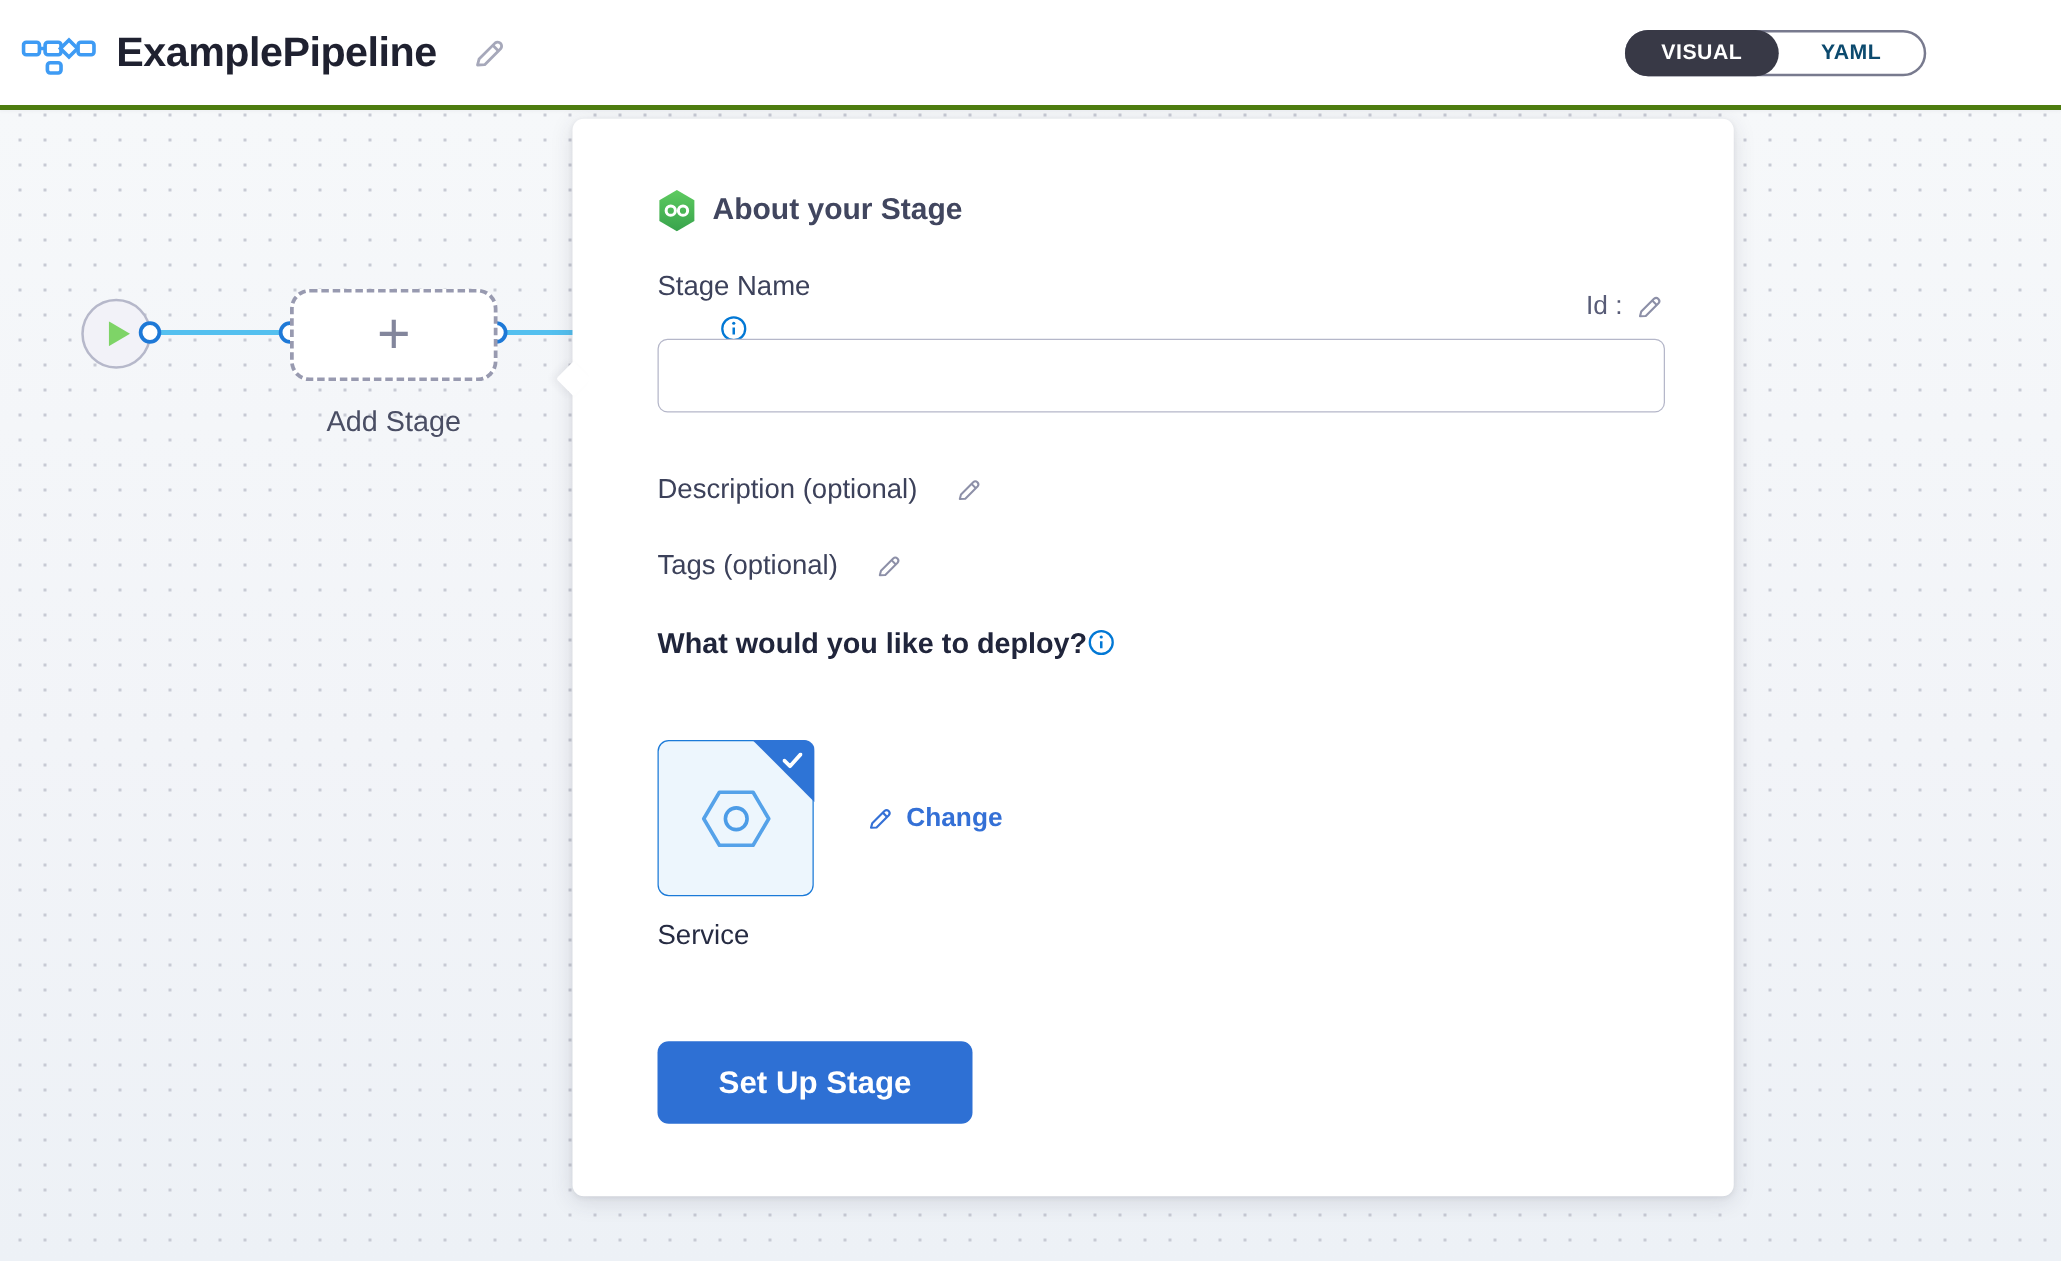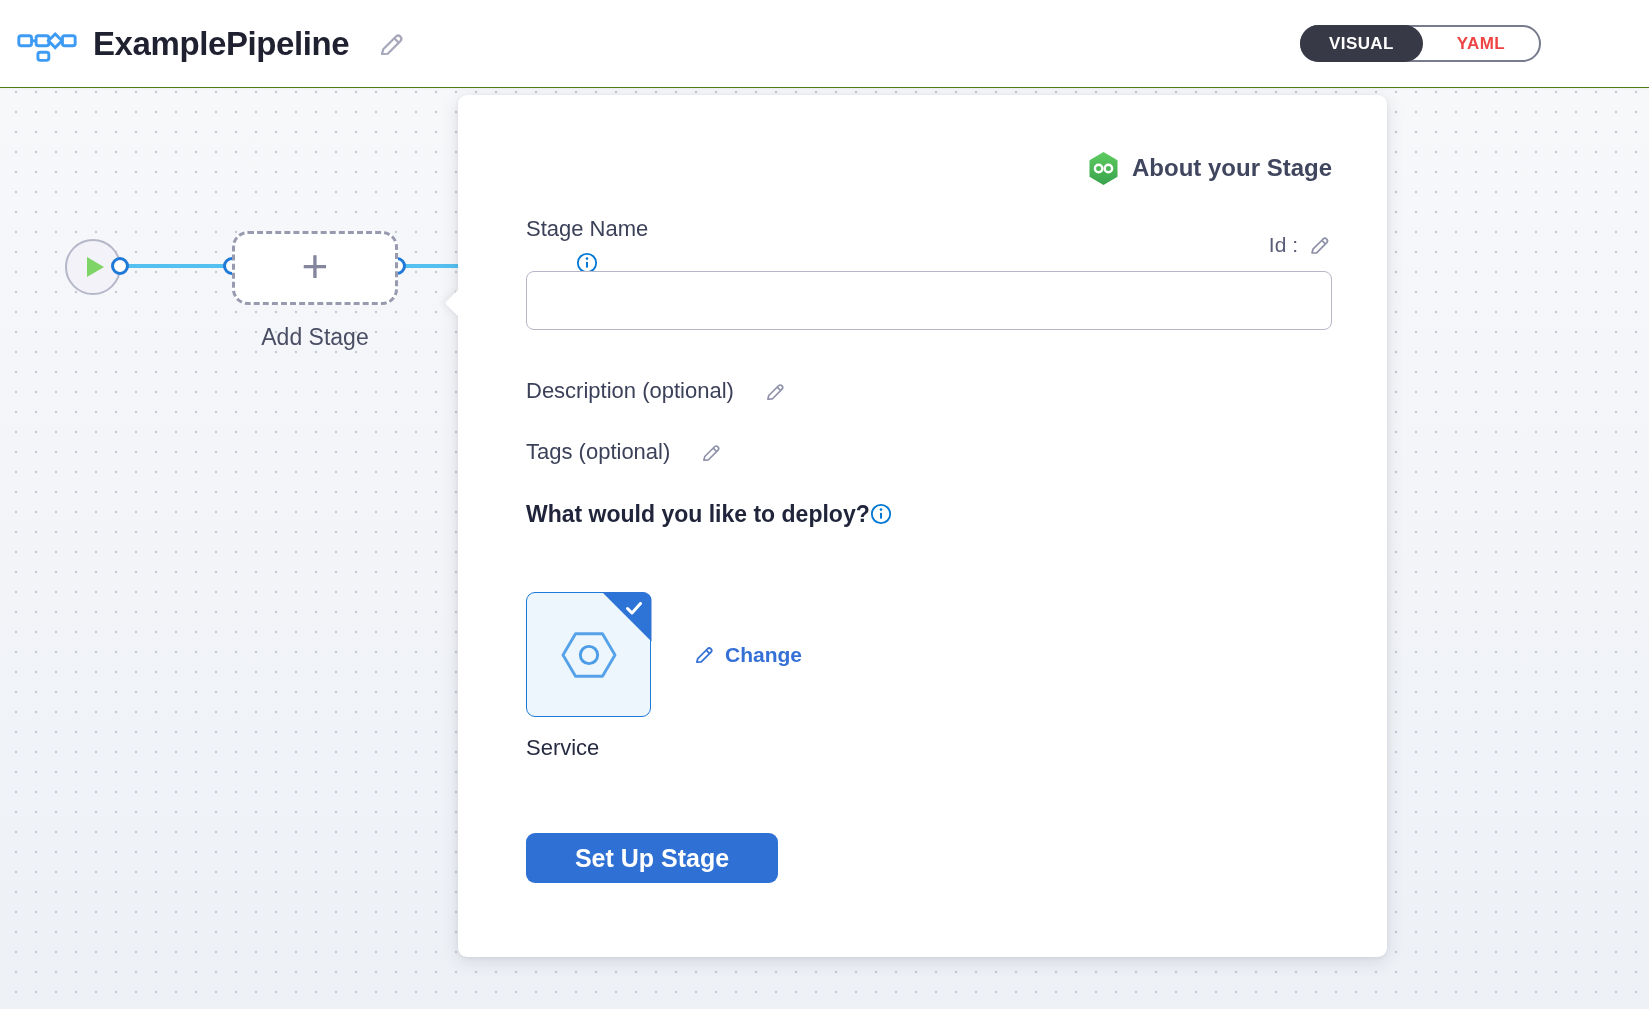--- a/index.html
+++ b/index.html
@@ -3,21 +3,21 @@
 <meta charset="utf-8">
 <style>
   * { box-sizing: border-box; margin: 0; padding: 0; }
   html,body { width:1649px; height:1009px; overflow:hidden; }
   body { font-family:"Liberation Sans", sans-serif; background:#f4f6f9; }
   .screen { position:relative; width:1649px; height:1009px; }
 
   
   .topbar {
     position:relative; z-index:5;
-    height:88px; background:#ffffff; border-bottom:1px solid #4d7c0f;
+    height:88px; background:#ffffff; border-bottom:4px solid #4d7c0f;
     display:flex; align-items:center; padding:0 0 0 17px;
     box-shadow:0 1px 3px rgba(40,45,70,.05);
   }
   .pipeline-icon { display:flex; align-items:center; }
   .page-title {
     margin-left:16px; font-size:33px; font-weight:700; color:#1f2130; letter-spacing:-.4px;
   }
   .title-edit { margin-left:28px; display:flex; align-items:center; cursor:pointer; }
 
   .mode-toggle {
@@ -25,21 +25,21 @@
     display:inline-flex; align-items:center;
     background:#ffffff; border:2px solid #787a8e; border-radius:19px;
     height:37px; overflow:visible;
   }
   .mode-seg {
     display:flex; align-items:center; justify-content:center;
     font-size:17px; font-weight:700; letter-spacing:.4px;
     border-radius:19px; height:37px; margin:-2px 0; cursor:pointer;
   }
   .mode-seg.selected { background:#383946; color:#ffffff; padding:0 29px; margin-left:-2px; }
-  .mode-seg.unselected { color:#ef4444; padding:0 34px; }
+  .mode-seg.unselected { color:#0c4a6e; padding:0 34px; }
 
   
   .canvas {
     position:relative; width:1649px; height:921px;
     background-color:#f3f5f8;
     background-image:
       radial-gradient(circle, #c7cad4 1.4px, rgba(0,0,0,0) 1.6px),
       linear-gradient(180deg, #f6f8fa 0%, #f2f4f8 55%, #edf1f6 100%);
     background-size:20px 20px, 100% 100%;
     background-position:6px 14px, 0 0;
@@ -80,21 +80,21 @@
     background:#ffffff; border-radius:9px;
     box-shadow:0 4px 18px rgba(45,50,70,.13), 0 1px 4px rgba(45,50,70,.08);
     padding:0 55px 0 68px; z-index:3;
   }
   .panel-arrow {
     position:absolute; left:-9px; top:198px; width:20px; height:20px;
     background:#ffffff; transform:rotate(45deg); border-radius:2px;
     box-shadow:-3px 3px 6px rgba(45,50,70,.06);
   }
 
-  .panel-header { margin-top:56px; height:34px; display:flex; align-items:center; gap:13px;justify-content:flex-end; }
+  .panel-header { margin-top:56px; height:34px; display:flex; align-items:center; gap:13px; }
   .panel-title { font-size:24px; font-weight:700; color:#41465f; }
 
   .name-row {
     margin-top:46px; height:28px; display:flex; align-items:center; justify-content:space-between;
   }
   .name-left { display:flex; align-items:center; gap:10px;flex-direction:column; }
   .field-label { font-size:22px; color:#3c415a; }
   .id-right { display:flex; align-items:center; gap:10px; }
   .id-label { font-size:21px; color:#585c77; }
 
@@ -128,21 +128,21 @@
     margin-left:42px; display:flex; align-items:center; gap:9px; cursor:pointer;
   }
   .change-text { font-size:21px; font-weight:700; color:#3470d6; }
 
   .service-label {
     margin-top:18px; width:125px; text-align:left;
     font-size:22px; color:#262b42;
   }
 
   .setup-button {
-    margin-top:72px; width:252px; height:50px;
+    margin-top:72px; width:252px; height:66px;
     background:#2e70d4; border:none; border-radius:9px; cursor:pointer;
     color:#ffffff; font-size:25px; font-weight:700; font-family:"Liberation Sans", sans-serif;
     display:flex; align-items:center; justify-content:center;
   }
 </style>
 </head>
 <body>
 
 <div class="screen">
 

